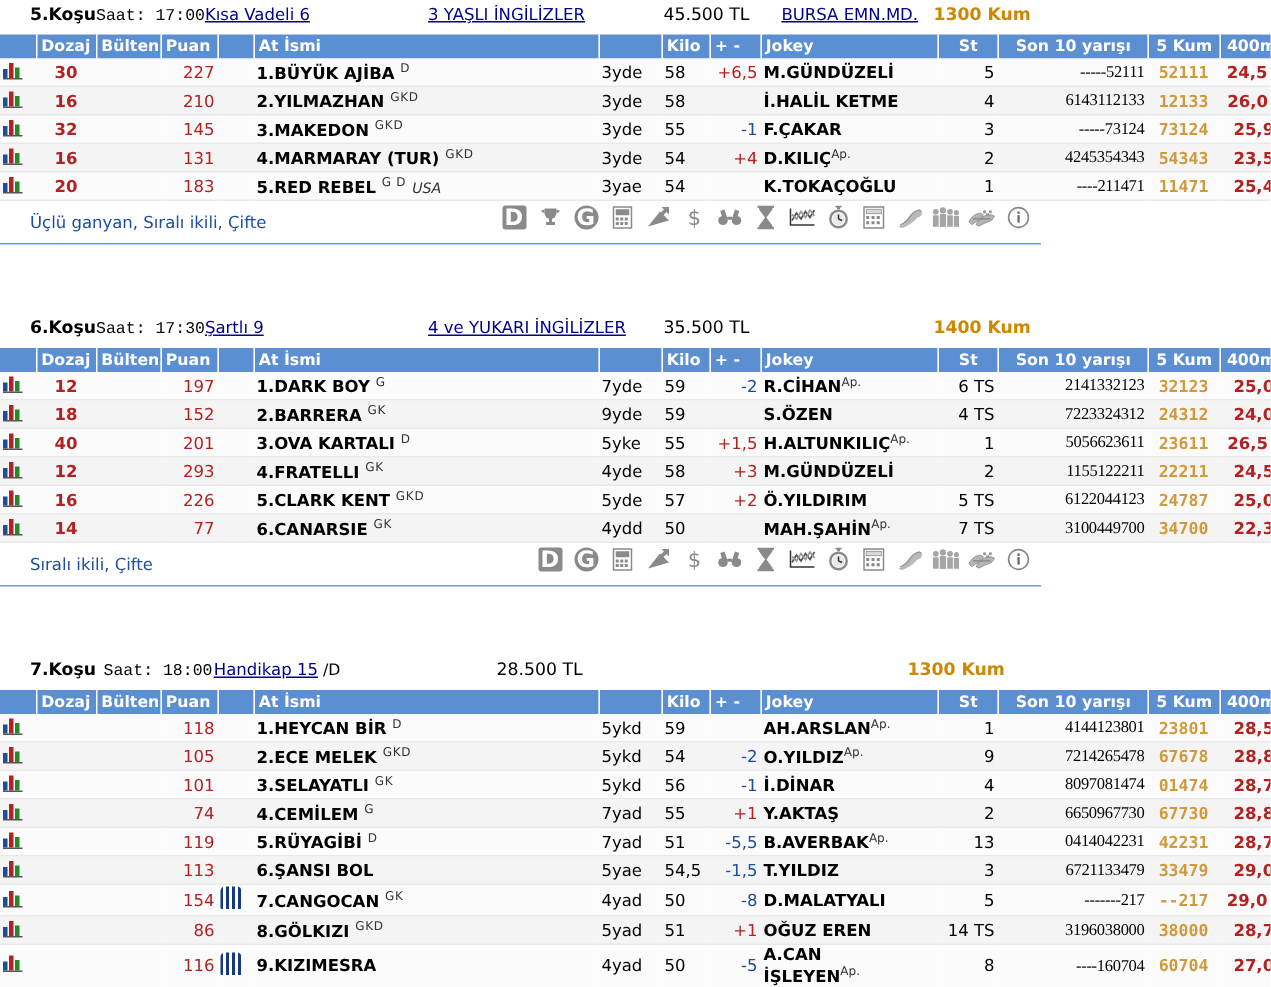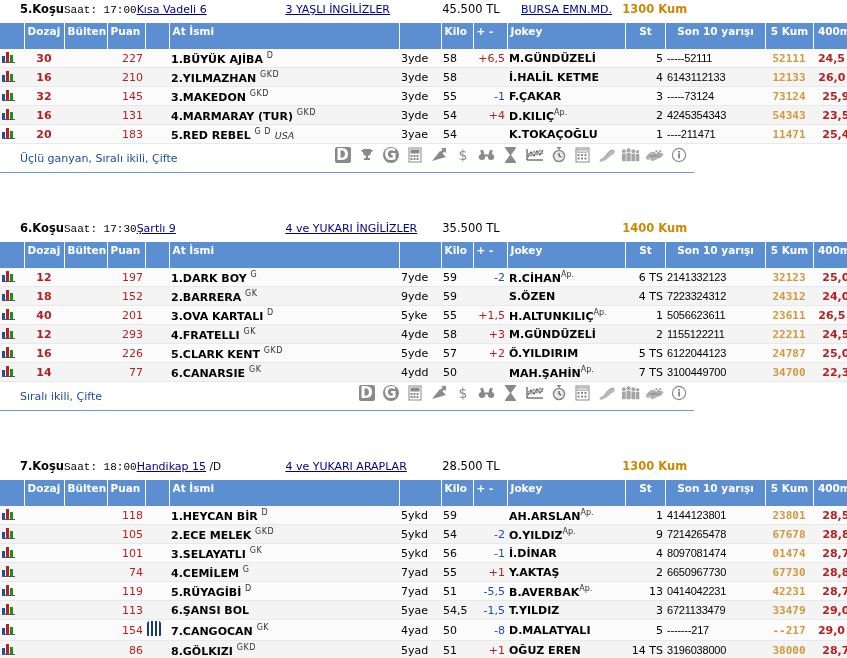--- a/index.html
+++ b/index.html
@@ -26,21 +26,21 @@
   .rh-type{width:240px;padding-left:18px;}
   .rh-money{width:115px;color:#000;font-size:11.5px;text-align:left;}
   .rh-track{width:150px;text-align:center;}
   .rh-track .rh-link{color:#00008B;}
   .rh-dist{color:#CC8800;font-weight:bold;font-size:11.5px;text-align:center;width:120px;}
 
   
   table.rt{border-collapse:collapse;width:847px;table-layout:fixed;}
   table.rt th{
     background:#5C8FD1;color:#ffffff;font-weight:bold;font-size:10.5px;
-    text-align:left;padding:1px 2px 12px 3px;height:13px;
+    text-align:left;padding:1px 2px 2px 3px;height:13px;
     border-right:1px solid #ffffff;white-space:nowrap;
   }
   table.rt th.c{text-align:center;}
   table.rt td{
     padding:1px 2px;font-size:11px;height:16px;
     border-bottom:1px solid #e9e9e9;white-space:nowrap;vertical-align:middle;
   }
   tr.row{background:#fbfbfb;}
   tr.row:nth-child(even){background:#f4f4f4;}
 
@@ -67,21 +67,21 @@
   td.name .sup{font-weight:normal;font-size:8px;vertical-align:super;color:#333;letter-spacing:.5px;}
   td.name .orig{font-weight:normal;font-style:italic;font-size:9.5px;color:#333;}
   td.yas{text-align:left;font-size:11px;padding-left:3px;}
   td.kilo{text-align:left;font-size:11px;padding-left:3px;}
   td.pm{text-align:right;font-size:11px;color:#B22222;padding-right:2px;}
   td.pm.neg{color:#1E4DA0;}
   td.jokey{font-weight:bold;font-size:11px;padding-left:4px;}
   td.jokey .ap{font-weight:normal;font-size:8px;vertical-align:super;color:#333;}
   td.jokey .two{display:block;line-height:11px;}
   td.st{text-align:right;font-size:11px;padding-right:5px;}
-  td.son{font-size:11px;font-family:Liberation Sans, sans-serif;letter-spacing:-0.2px;padding-right:4px;margin-top:32px;}
+  td.son{text-align:right;font-size:11px;font-family:Liberation Serif, serif;letter-spacing:-0.2px;padding-right:4px;margin-top:32px;}
   td.k5{text-align:center;color:#D09A3C;font-weight:bold;font-size:11px;font-family:"DejaVu Sans Mono","Liberation Mono",monospace;}
   td.g400{text-align:center;color:#B22222;font-weight:bold;font-size:11px;}
 
   .chart-ico{display:inline-block;width:13px;height:12px;position:relative;}
   .chart-ico i{position:absolute;bottom:1px;width:3px;display:block;}
   .chart-ico i.b1{left:0px;height:6px;background:#1E4DA0;}
   .chart-ico i.b2{left:4px;height:10px;background:#B22222;}
   .chart-ico i.b3{left:8px;height:7px;background:#228B22;}
   .chart-ico u{position:absolute;left:0;bottom:0;width:13px;height:1px;background:#555;display:block;}
 
@@ -660,21 +660,20 @@
             </span>
           </div>
   </div>
       </div>
       <div class="gap"></div>
       <div class="race">
         <div class="race-head">
     <span class="rh-no">7.Koşu</span>
     <span class="rh-time">Saat: 18:00</span>
     <span class="rh-cond"><a class="rh-link">Handikap  15</a><span class="rh-sub"> /D</span></span>
-    <span class="rh-type"><a class="rh-link">4 ve YUKARI ARAPLAR</a></span>
     <span class="rh-money">28.500 TL</span>
     <span class="rh-track"></span>
     <span class="rh-dist">1300 Kum</span>
   </div>
         <table class="rt">
           <colgroup>
     <col class="w-chart">
             <col class="w-dozaj">
             <col class="w-bulten">
             <col class="w-puan">

